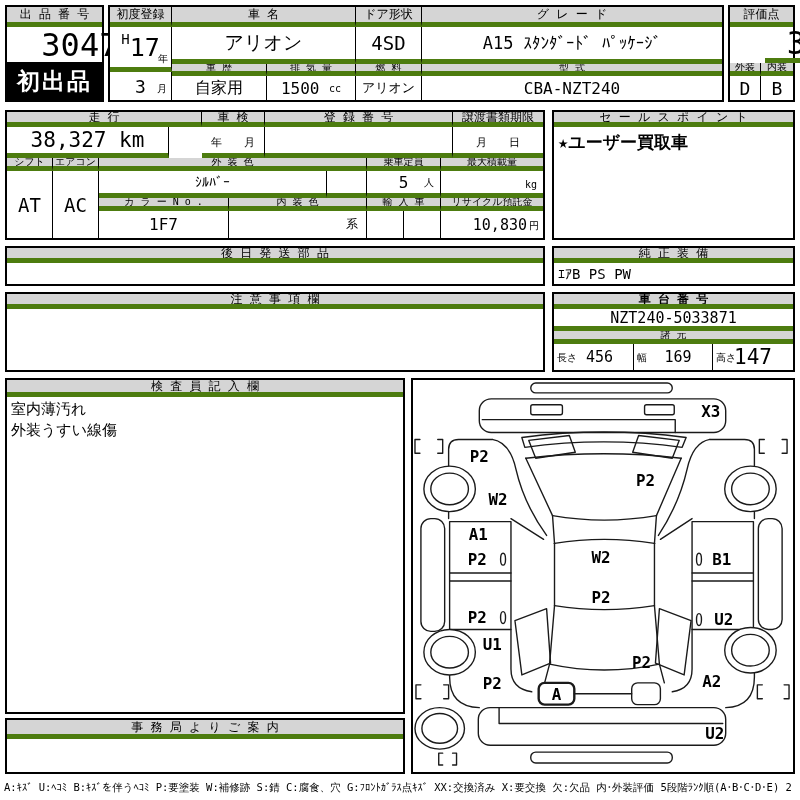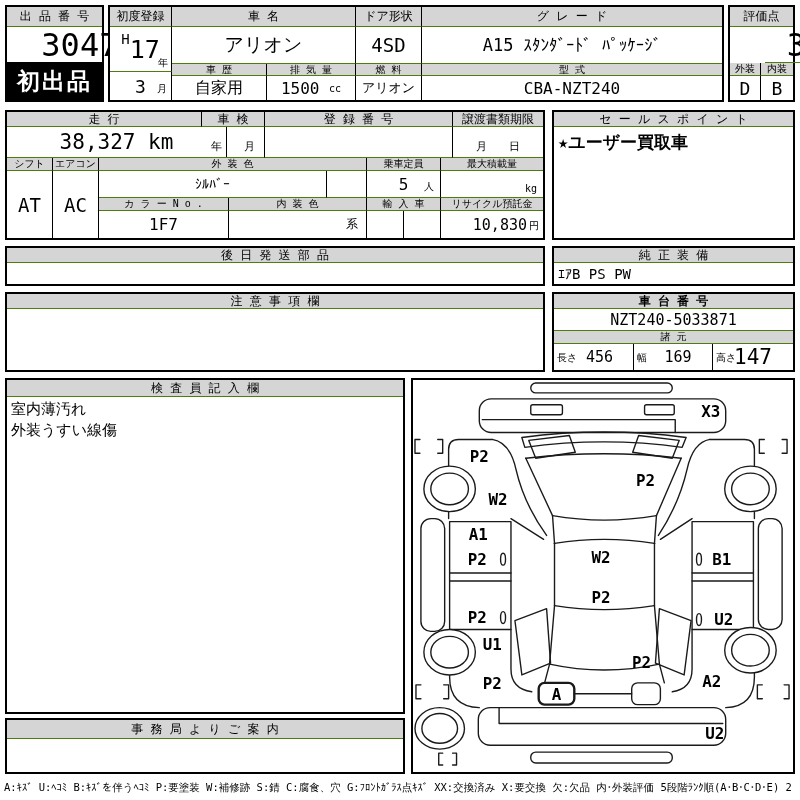--- a/index.html
+++ b/index.html
@@ -2,21 +2,21 @@
 <html><head>
 <meta charset="utf-8">
 <style>
   html,body{margin:0;padding:0;background:#fff;}
   .sheet{position:relative;width:800px;height:800px;background:#fff;
     font-family:"DejaVu Sans Mono","Liberation Sans",sans-serif;color:#000;}
   .box{position:absolute;border:2px solid #000;background:#fff;box-sizing:border-box;}
   .c{position:absolute;box-sizing:border-box;display:flex;align-items:center;justify-content:center;overflow:hidden;white-space:nowrap;}
   .gr{background:#d5d5d5;}
   .br{border-right:1px solid #000;}
-  .bb{border-bottom:1px solid #4d7c0f;}
+  .bb{border-bottom:5px solid #4d7c0f;}
   .hd{font-size:12px;}
   .left{justify-content:flex-start;}
   .right{justify-content:flex-end;}
   .badge{background:#000;color:#fff;font-weight:bold;font-size:23px;letter-spacing:2px;}
   .big{font-size:32px;margin-left:35px;}
   .med{font-size:19px;}
   .sm{font-size:10px;}
   .unit{position:absolute;font-size:10px;}
   .legend{position:absolute;left:4px;top:781px;width:792px;font-size:10.5px;white-space:nowrap;}
   svg text.dmark{font-size:16px;font-weight:600;text-anchor:middle;
@@ -76,21 +76,21 @@
     <div class="c br" style="left:0;top:69px;width:31px;height:24px;font-size:18px;">D</div>
     <div class="c" style="left:31px;top:69px;width:32px;height:24px;font-size:18px;">B</div>
   </div>
 
   <div class="box" style="left:5px;top:110px;width:540px;height:130px;">
     <div class="c gr bb br hd" style="left:0;top:0;width:195px;height:15px;">走 行</div>
     <div class="c gr bb br hd" style="left:195px;top:0;width:63px;height:15px;">車 検</div>
     <div class="c gr bb br hd" style="left:258px;top:0;width:188px;height:15px;">登 録 番 号</div>
     <div class="c gr bb hd" style="left:446px;top:0;width:90px;height:15px;">譲渡書類期限</div>
 
-    <div class="c bb br" style="left:0;top:15px;width:220px;height:31px;font-size:21px;">38,327 km</div>
+    <div class="c bb br" style="left:0;top:15px;width:162px;height:31px;font-size:21px;">38,327 km</div>
     <div class="c bb br" style="left:195px;top:15px;width:63px;height:31px;font-size:11px;align-items:flex-end;padding-bottom:3px;">年　　月</div>
     <div class="c bb br" style="left:258px;top:15px;width:188px;height:31px;"></div>
     <div class="c bb" style="left:446px;top:15px;width:90px;height:31px;font-size:11px;align-items:flex-end;padding-bottom:3px;">月　　日</div>
 
     <div class="c gr bb br hd" style="left:0;top:46px;width:46px;height:13px;font-size:10px;">シフト</div>
     <div class="c gr bb br hd" style="left:46px;top:46px;width:46px;height:13px;font-size:10px;">エアコン</div>
     <div class="c br med" style="left:0;top:59px;width:46px;height:67px;">AT</div>
     <div class="c br med" style="left:46px;top:59px;width:46px;height:67px;">AC</div>
 
     <div class="c gr bb br hd" style="left:92px;top:46px;width:268px;height:13px;font-size:10px;">外 装 色</div>

